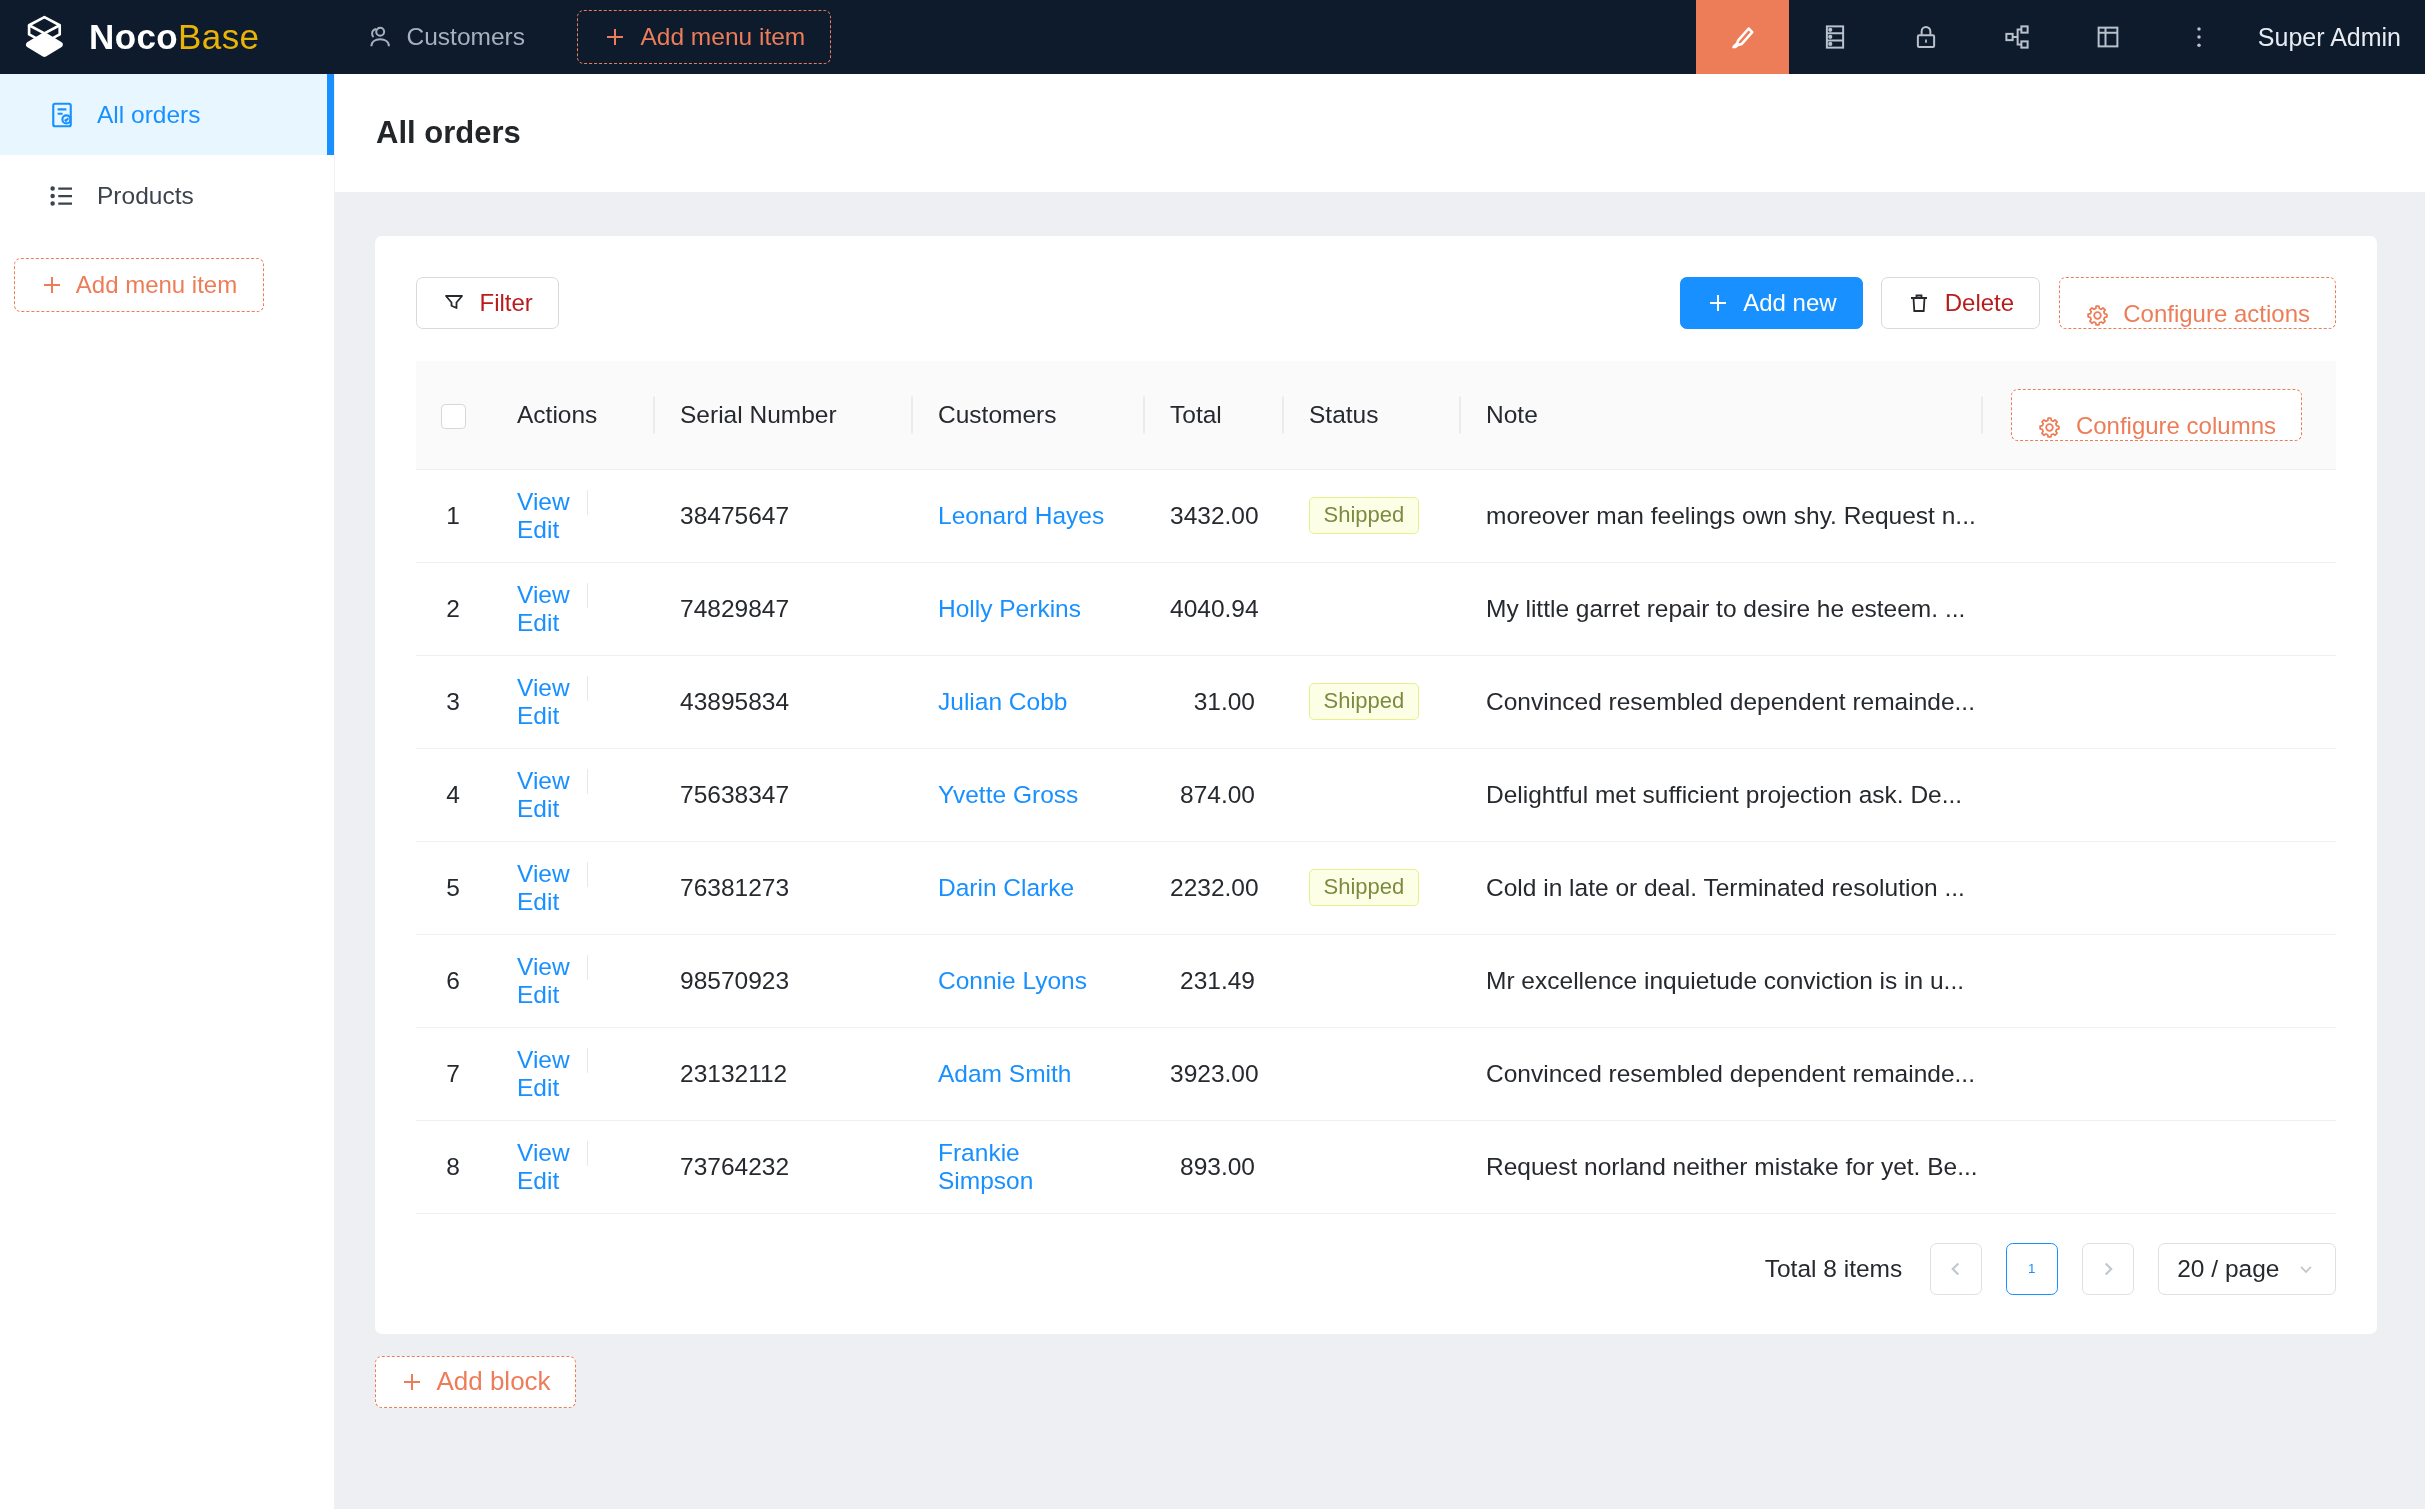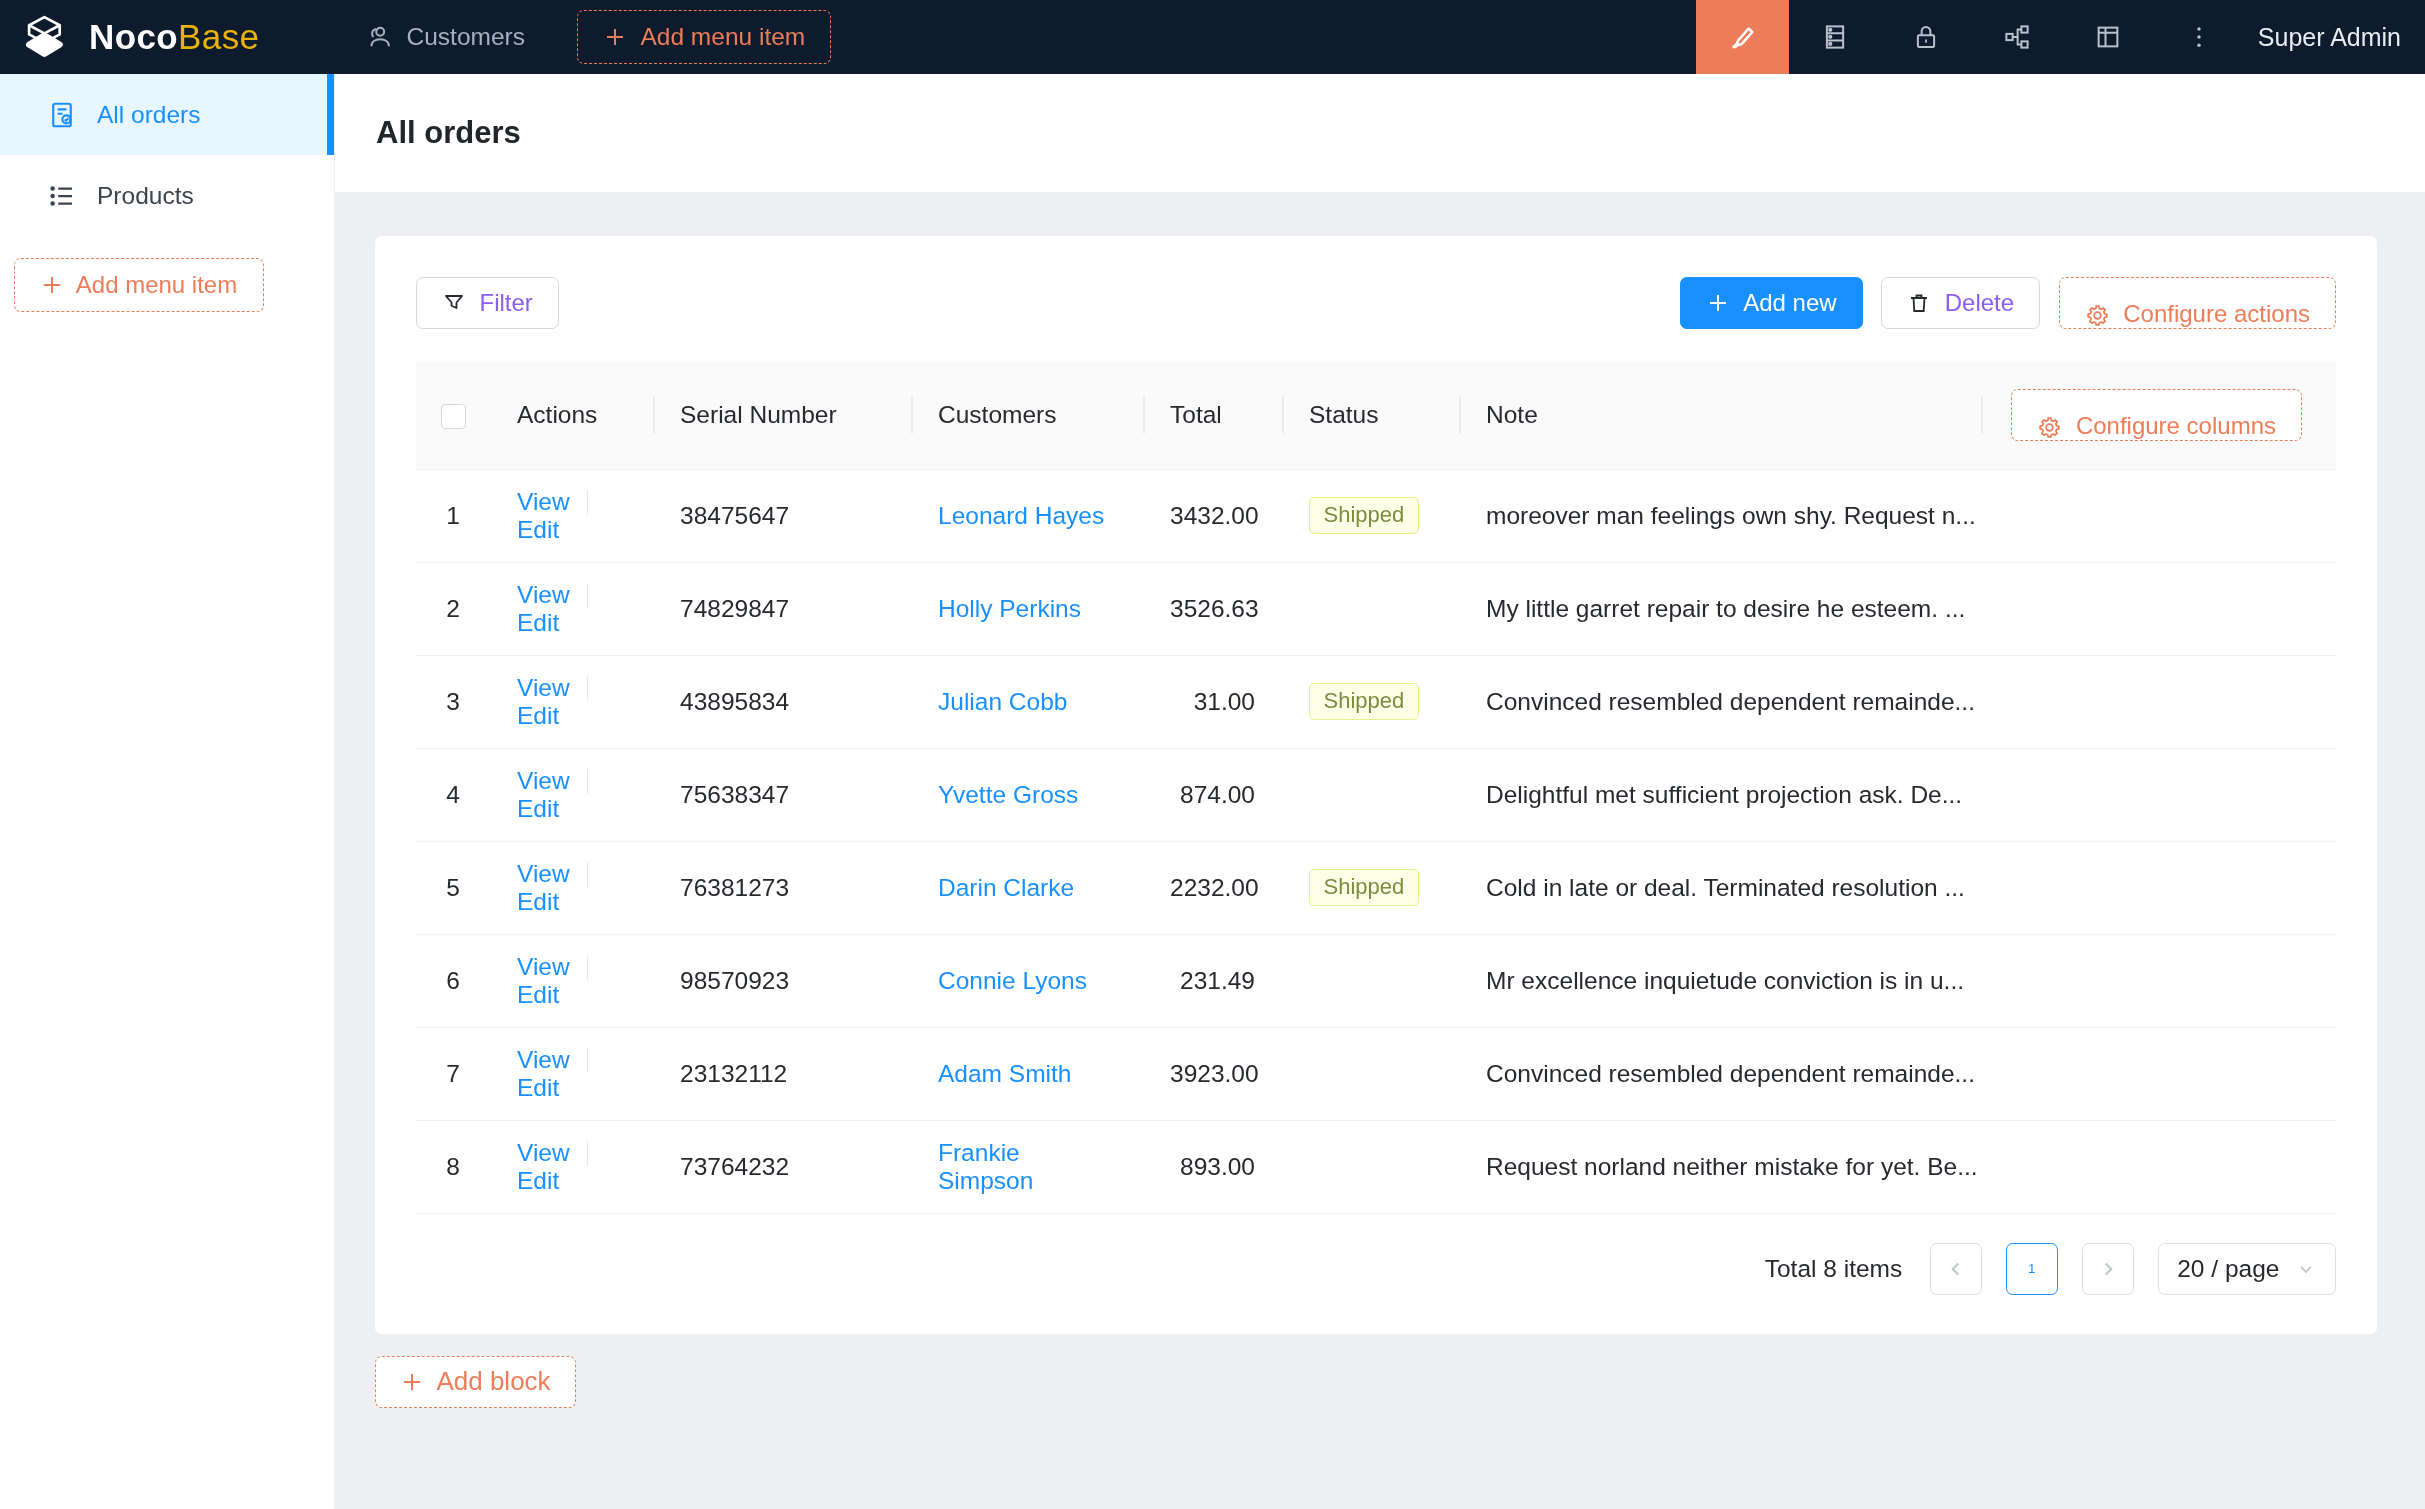--- a/index.html
+++ b/index.html
@@ -37,21 +37,21 @@
   
   .main { flex:1; display:flex; flex-direction:column; background:#EDEFF2; min-width:0; }
   .page-header { height:118px; flex:0 0 118px; background:#fff; display:flex; align-items:center; padding-left:41px; }
   .page-title { font-size:31px; font-weight:600; color:#232629; }
   .content { flex:1; padding:44px 49px 0 40px; }
 
   .card { background:#fff; border-radius:6.8px; padding:41px 41px 39px 41px; }
   .toolbar { display:flex; justify-content:space-between; align-items:center; }
   .toolbar-right { display:flex; gap:18.6px;margin-left:12px; }
   .btn { height:52px; display:inline-flex; align-items:center; gap:13.5px; padding:0 25px; font-size:24px;
-         background:#fff; border:1.7px solid #D9D9D9; border-radius:6.8px; color:#8b5cf6; cursor:pointer; white-space:nowrap; }
+         background:#fff; border:1.7px solid #D9D9D9; border-radius:6.8px; color:#b91c1c; cursor:pointer; white-space:nowrap; }
   .btn-primary { background:#1890FF; border-color:#1890FF; color:#fff; }
   .btn-dashed-orange { border:1.7px dashed #ED7D58; color:#ED7D58;align-items:flex-end; }
 
   
   .table-wrap { margin-top:32px; }
   table { width:100%; border-collapse:collapse; table-layout:fixed; }
   thead th { background:#FAFAFA; height:108px; font-size:24.5px; font-weight:500; color:#26292E;
              text-align:left; padding:0 27px; position:relative; border-bottom:1.7px solid #F0F0F0; }
   th.sep::before { content:''; position:absolute; left:0; top:50%; transform:translateY(-50%);
                    width:1.7px; height:37px; background:rgba(0,0,0,0.06); }
@@ -276,21 +276,21 @@
     <td colspan="2">moreover man feelings own shy. Request n...</td>
   </tr>
 
   <tr>
     <td class="td-sel">2</td>
     <td>
       <span class="link">View</span><span class="v-div"></span><span class="link">Edit</span>
     </td>
     <td>74829847</td>
     <td><span class="link">Holly Perkins</span></td>
-    <td class="td-total">3526.63</td>
+    <td class="td-total">4040.94</td>
     <td></td>
     <td colspan="2">My little garret repair to desire he esteem. ...</td>
   </tr>
 
   <tr>
     <td class="td-sel">3</td>
     <td>
       <span class="link">View</span><span class="v-div"></span><span class="link">Edit</span>
     </td>
     <td>43895834</td>

